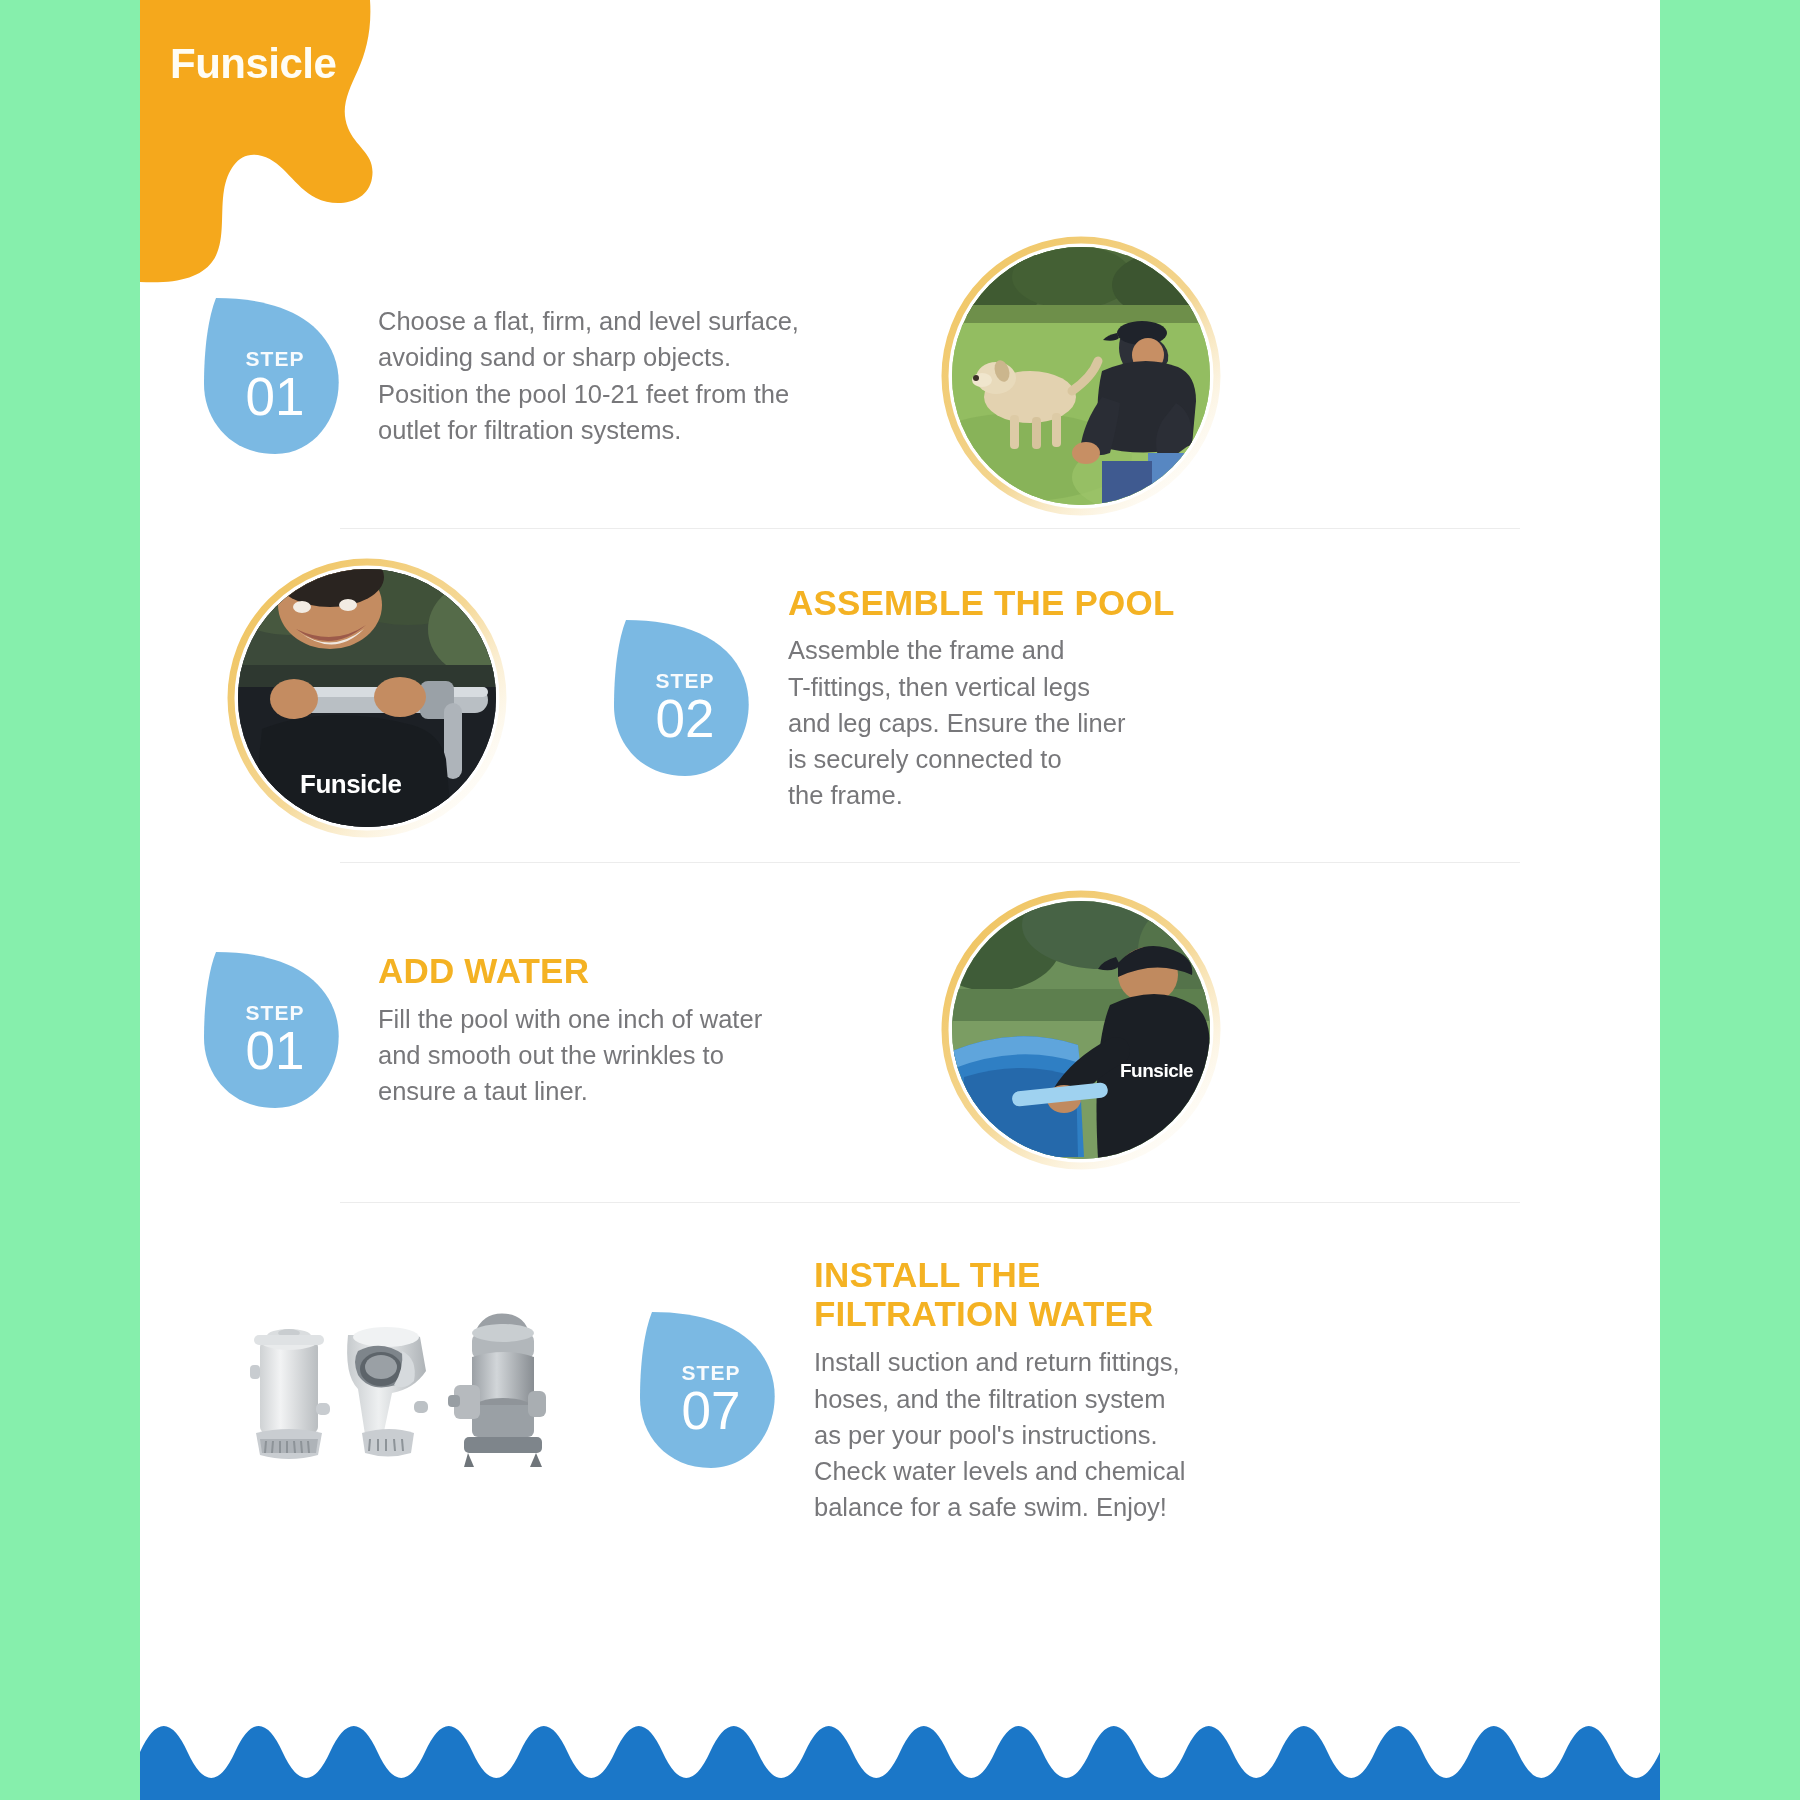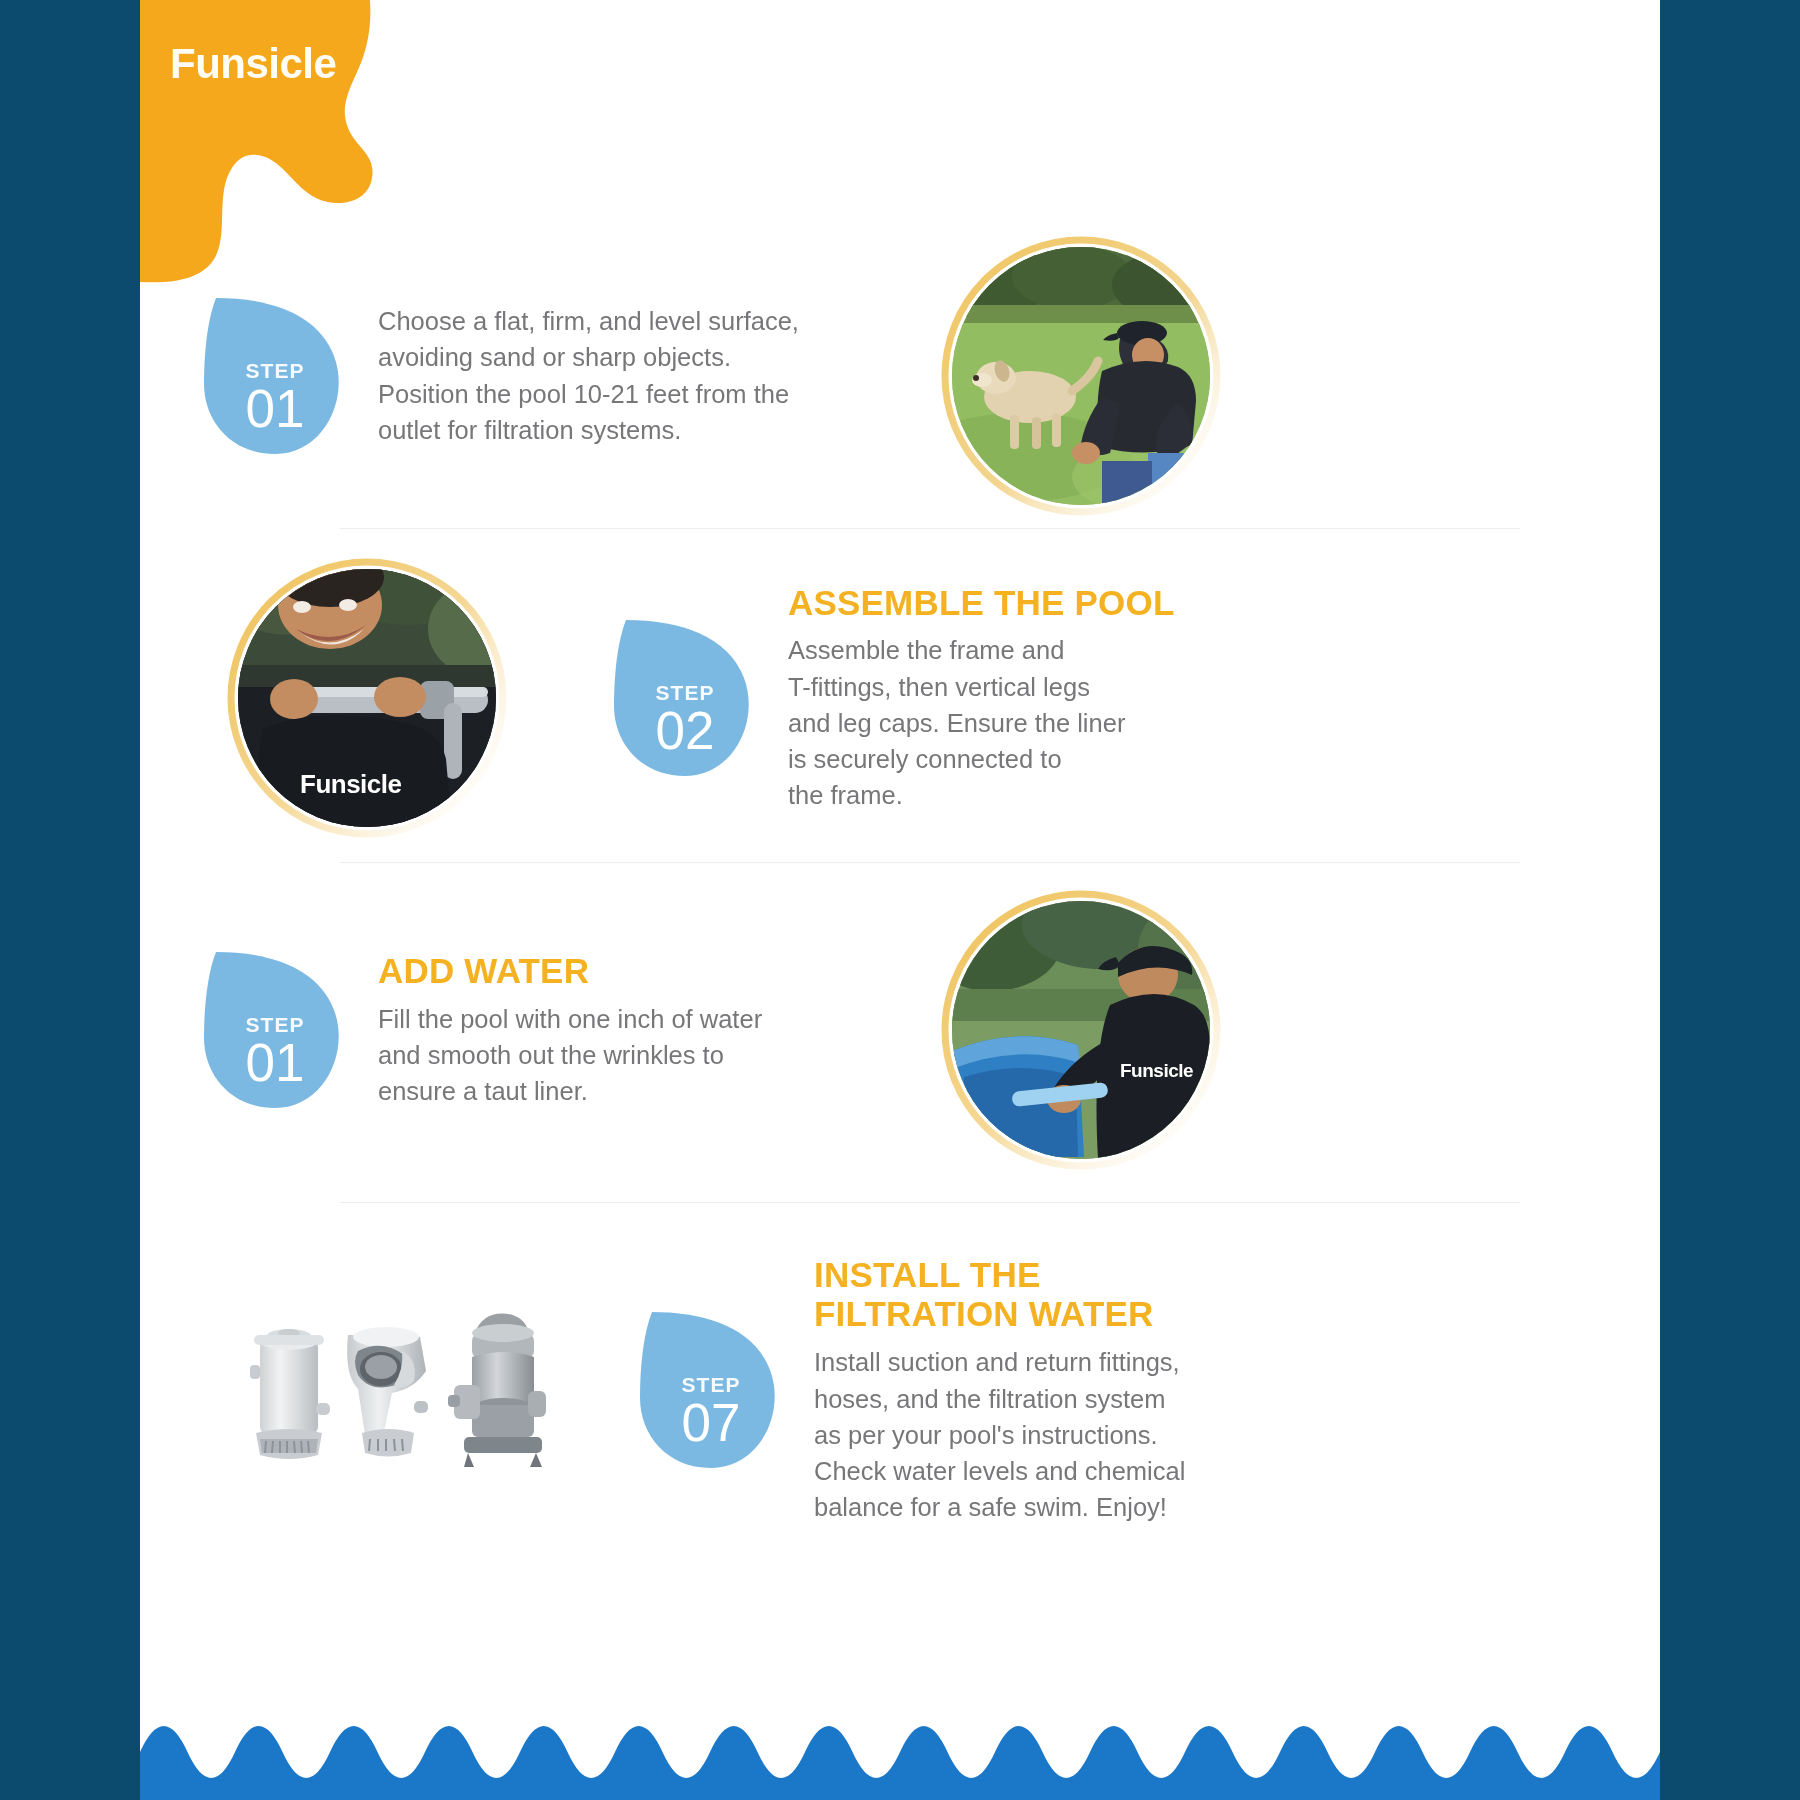--- a/index.html
+++ b/index.html
@@ -9,21 +9,21 @@
   }
   body {
     font-family: "Liberation Sans", sans-serif;
     -webkit-font-smoothing: antialiased;
   }
 
   #page {
     position: relative;
     width: 1800px;
     height: 1800px;
-    background: #0c4a6e;
+    background: #86efac;
     overflow: hidden;
   }
 
   
   .sheet {
     position: absolute;
     left: 140px;
     top: 0px;
     width: 1520px;
     height: 1800px;
@@ -117,21 +117,21 @@
   }
   .badge-wrap svg {
     position: absolute;
     left: 0; top: 0;
     width: 150px;
     height: 168px;
   }
   .badge-text {
     position: absolute;
     left: 0;
-    top: 68px;
+    top: 56px;
     width: 150px;
     text-align: center;
     color: #ffffff;
     pointer-events: none;
   }
   .badge-step {
     font-size: 21px;
     font-weight: 700;
     letter-spacing: 1px;
     line-height: 1;

